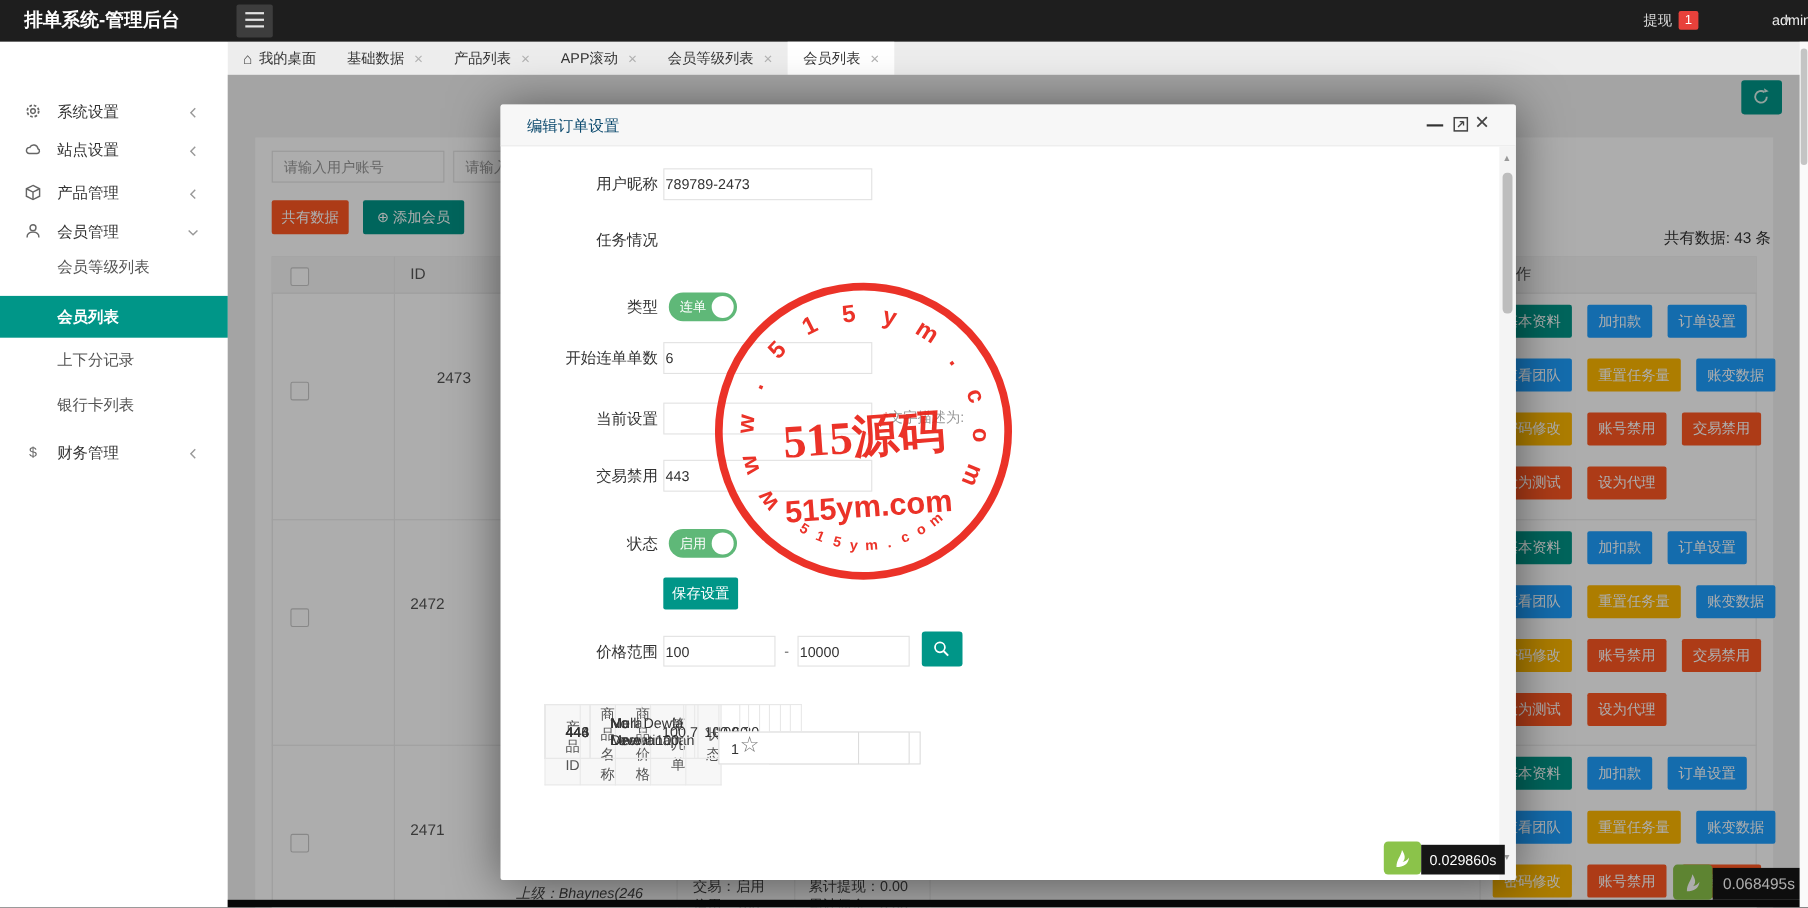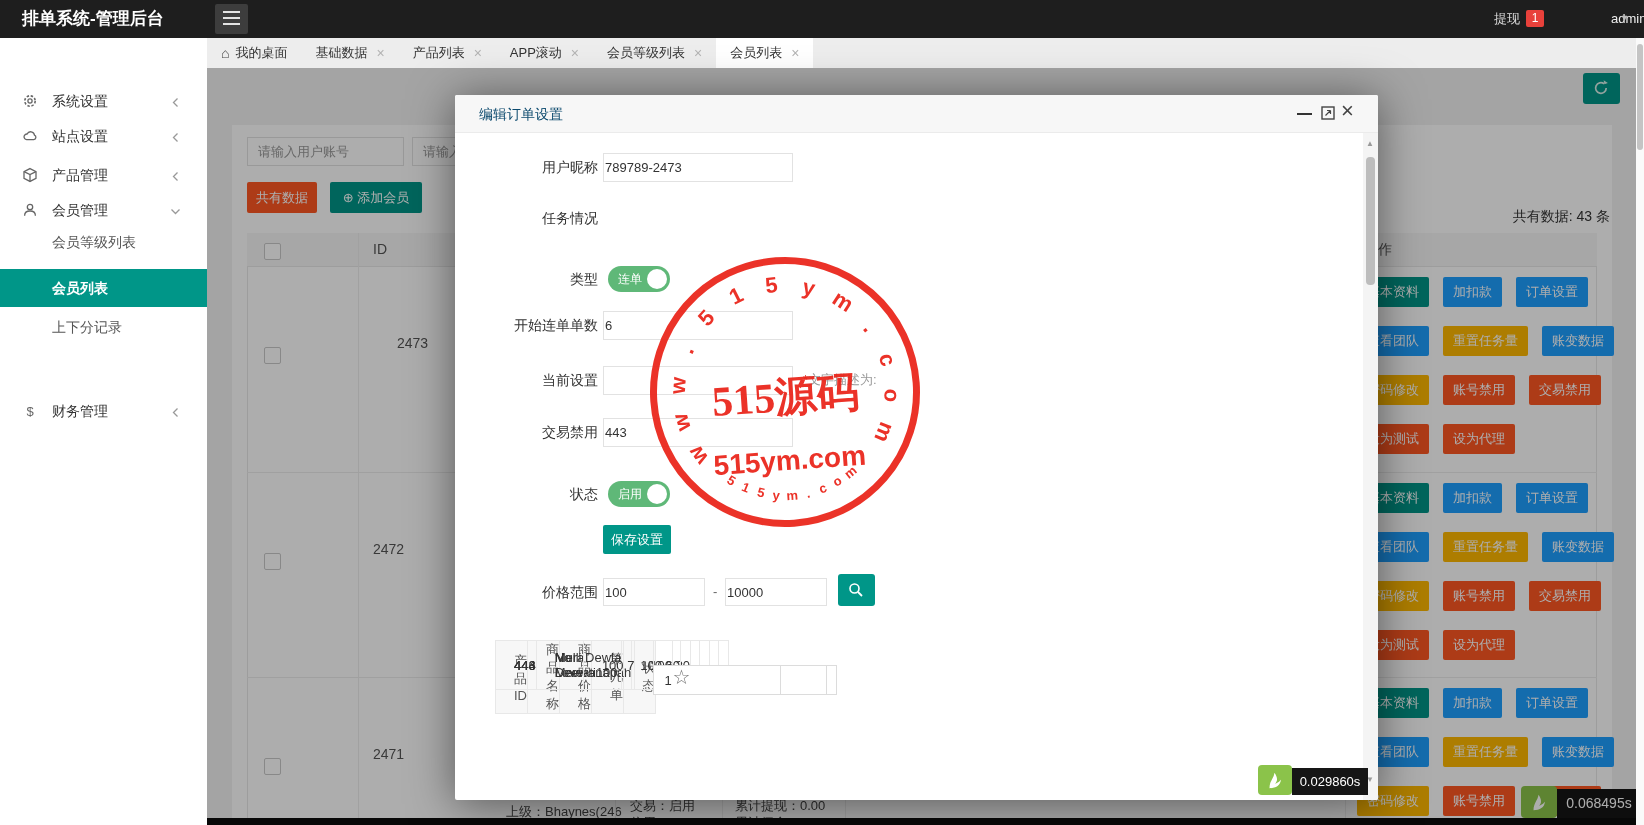--- a/index.html
+++ b/index.html
@@ -196,20 +196,23 @@
       </div>
       <div class="sb-child" style="top: 186px;">
         <span class="sb-label">会员等级列表</span>
       </div>
       <div class="sb-child active" style="top: 231px;">
         <span class="sb-label">会员列表</span>
       </div>
       <div class="sb-child" style="top: 271px;">
         <span class="sb-label">上下分记录</span>
       </div>
+      <div class="sb-child" style="top: 312px;">
+        <span class="sb-label">银行卡列表</span>
+      </div>
       <div class="sb-item" style="top: 355px;">
         <span class="sb-ico"><svg width="16" height="16" viewBox="0 0 16 16">
             <text x="8" y="12.5" font-size="13" text-anchor="middle" fill="#666">$</text>
           </svg></span>
         <span class="sb-label">财务管理</span>
         <span class="sb-chev"><svg width="11" height="11" viewBox="0 0 11 11">
             <path d="M7.5 1.5 L3.5 5.5 L7.5 9.5" fill="none" stroke="#999" stroke-width="1.3"></path>
           </svg></span>
       </div>
     </div>
@@ -295,21 +298,21 @@
           <div class="abtn" style="background: rgb(30, 159, 255);">账变数据</div>
         </div>
         <div style="position: absolute; left: 1110px; top: 108px; display: flex; gap: 14px;">
           <div class="abtn" style="background: rgb(255, 184, 0);">密码修改</div>
           <div class="abtn" style="background: rgb(255, 87, 34);">账号禁用</div>
           <div class="abtn" style="background: rgb(255, 87, 34);">交易禁用</div>
         </div>
       </div>
     </div>
 
-  <span class="foot-t" style="left:506px;top:803px;">上级：Bhaynes(246</span>
+  <span class="foot-t" style="left:469px;top:803px;font-style:italic;">上级：Bhaynes(246</span>
   <span class="foot-t" style="left:630px;top:797px;">交易：启用</span>
   <span class="foot-t" style="left:630px;top:814px;">信用：100</span>
   <span class="foot-t" style="left:735px;top:797px;">累计提现：0.00</span>
   <span class="foot-t" style="left:735px;top:814px;">累计佣金：0.00</span>
   <div class="vline" style="left:615px;top:800px;height:25px;"></div>
   <div class="vline" style="left:722px;top:800px;height:25px;"></div>
   <div class="vline" style="left:845px;top:800px;height:25px;"></div>
 
   <div id="trace-bar" class="a"></div>
   <div id="page-leaf" class="a leaf">

